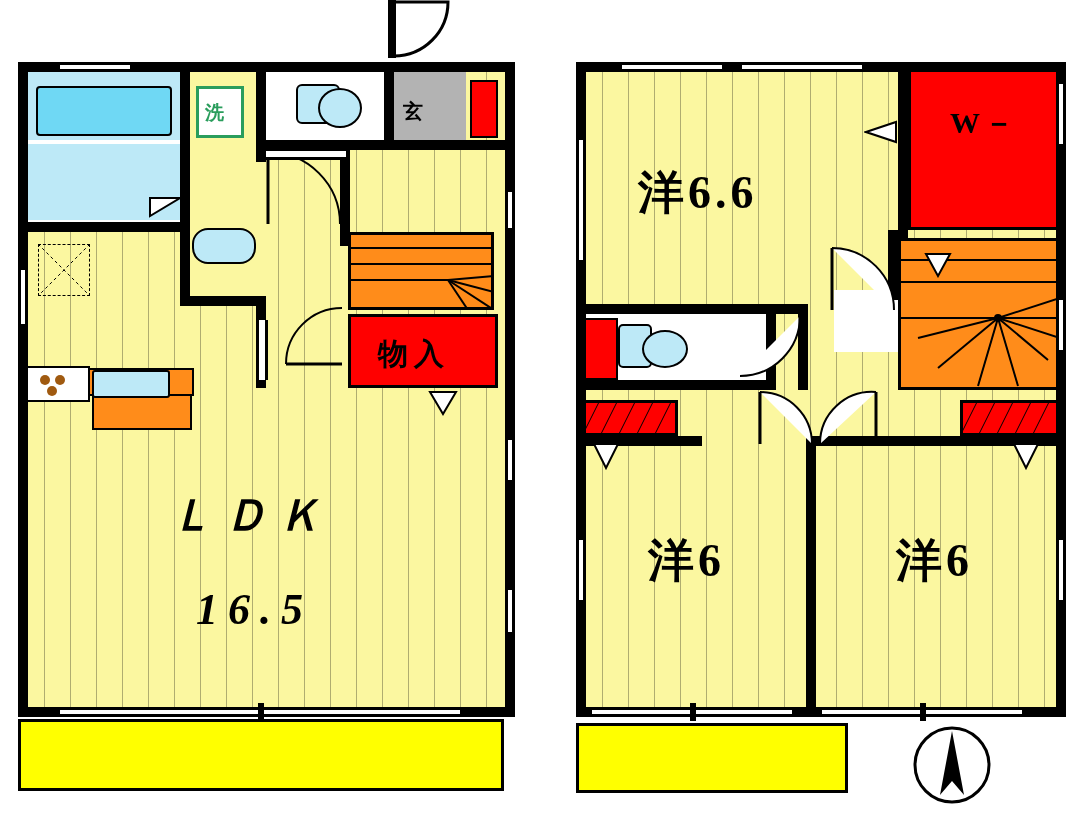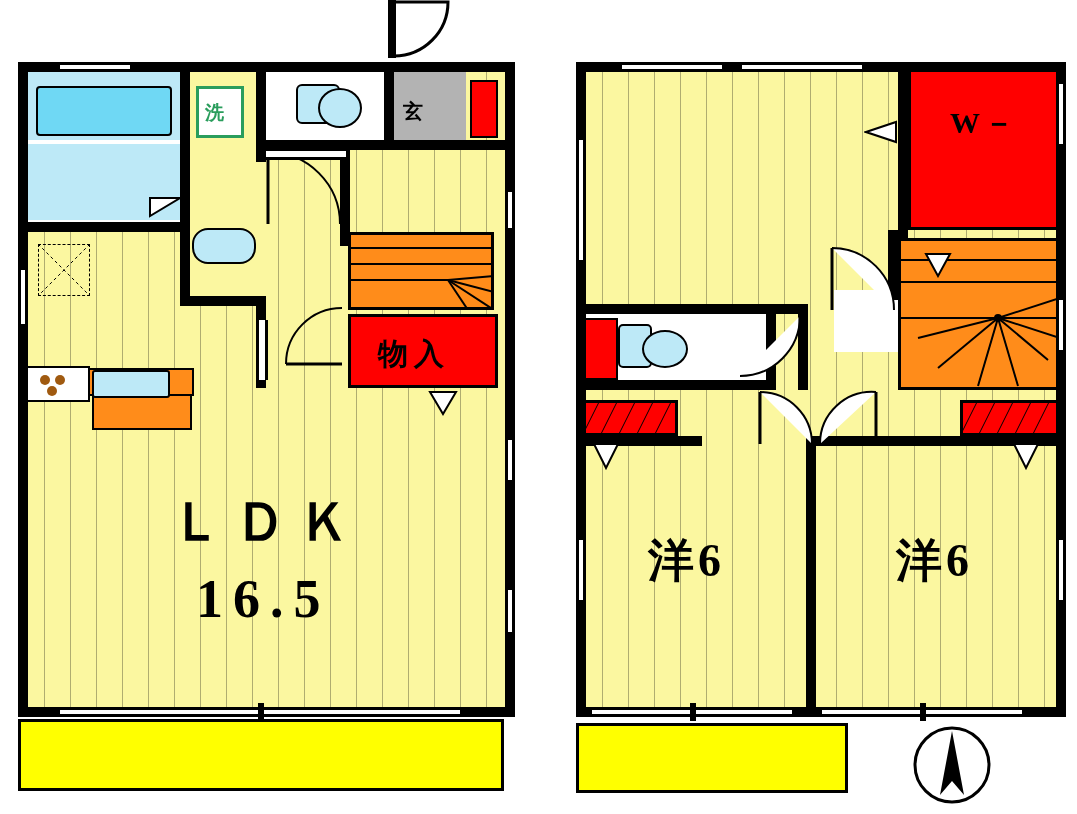--- a/index.html
+++ b/index.html
@@ -13,21 +13,21 @@
   .red{background:#ff0000;}
   .orange{background:#ff8c1a;}
   .blue{background:#bde9f7;}
   .gray{background:#b3b3b3;}
   
   .stripes{
     background-image:repeating-linear-gradient(to right,
       rgba(0,0,0,0.30) 0px, rgba(0,0,0,0.30) 1px, rgba(0,0,0,0) 1px, rgba(0,0,0,0) 26px);
   }
   .label{position:absolute;color:#000;font-weight:700;white-space:nowrap;letter-spacing:2px;}
-  .lbl-ldk{font-size:54px;letter-spacing:10px;}
+  .lbl-ldk{font-size:44px;letter-spacing:10px;font-style:italic;}
   .lbl-room{font-size:40px;letter-spacing:2px;}
   .lbl-wcl{font-size:30px;color:#000;letter-spacing:4px;line-height:1.25;text-align:center;font-weight:700;}
   .lbl-mid{font-size:30px;letter-spacing:6px;}
   .lbl-small{font-size:17px;letter-spacing:1px;}
   .lbl-terrace{font-size:27px;letter-spacing:8px;}
   svg{display:block;}
 </style>
 </head>
 <body>
 
@@ -86,21 +86,21 @@
       <circle cx="16" cy="19" r="5" fill="#a05a10"></circle>
     </svg>
 
     <div class="abs" style="left:38px;top:244px;width:52px;height:52px;border:1px dashed #000;"></div>
     <svg class="abs" style="left:38px;top:244px;" width="52" height="52">
       <line x1="0" y1="0" x2="52" y2="52" stroke="#000" stroke-width="1" stroke-dasharray="3 3"></line>
       <line x1="52" y1="0" x2="0" y2="52" stroke="#000" stroke-width="1" stroke-dasharray="3 3"></line>
     </svg>
 
     <div class="label lbl-ldk" style="left:170px;top:486px;">ＬＤＫ</div>
-    <div class="label lbl-ldk" style="left:196px;top:568px;">16.5</div>
+    <div class="label lbl-ldk" style="left:196px;top:584px;">16.5</div>
 
     <div class="abs wall" style="left:18px;top:62px;width:497px;height:10px;"></div>
     <div class="abs wall" style="left:18px;top:707px;width:497px;height:10px;"></div>
     <div class="abs wall" style="left:18px;top:62px;width:10px;height:655px;"></div>
     <div class="abs wall" style="left:505px;top:62px;width:10px;height:655px;"></div>
 
     <div class="abs wall" style="left:180px;top:62px;width:10px;height:170px;"></div>
     <div class="abs wall" style="left:18px;top:222px;width:172px;height:10px;"></div>
     <div class="abs wall" style="left:256px;top:62px;width:10px;height:100px;"></div>
     <div class="abs wall" style="left:180px;top:222px;width:10px;height:84px;"></div>
@@ -188,20 +188,21 @@
     <svg class="abs" style="left:398px;top:400px;" width="100" height="36">
       <g stroke="#000" stroke-width="1">
         <line x1="0" y1="36" x2="18" y2="0"></line>
           <line x1="18" y1="36" x2="36" y2="0"></line>
         <line x1="36" y1="36" x2="54" y2="0"></line>
           <line x1="54" y1="36" x2="72" y2="0"></line>
         <line x1="72" y1="36" x2="90" y2="0"></line>
       </g>
     </svg>
 
+    <div class="label lbl-room" style="left:638px;left:76px;top:162px;font-size:46px;letter-spacing:4px;">洋6.6</div>
     <div class="label lbl-room" style="left:86px;top:530px;font-size:46px;letter-spacing:4px;">洋6</div>
     <div class="label lbl-room" style="left:334px;top:530px;font-size:46px;letter-spacing:4px;">洋6</div>
 
     <div class="abs wall" style="left:14px;top:62px;width:490px;height:10px;"></div>
     <div class="abs wall" style="left:14px;top:707px;width:490px;height:10px;"></div>
     <div class="abs wall" style="left:14px;top:62px;width:10px;height:655px;"></div>
     <div class="abs wall" style="left:494px;top:62px;width:10px;height:655px;"></div>
 
     <div class="abs wall" style="left:14px;top:304px;width:230px;height:10px;"></div>
     <div class="abs wall" style="left:14px;top:380px;width:200px;height:10px;"></div>

